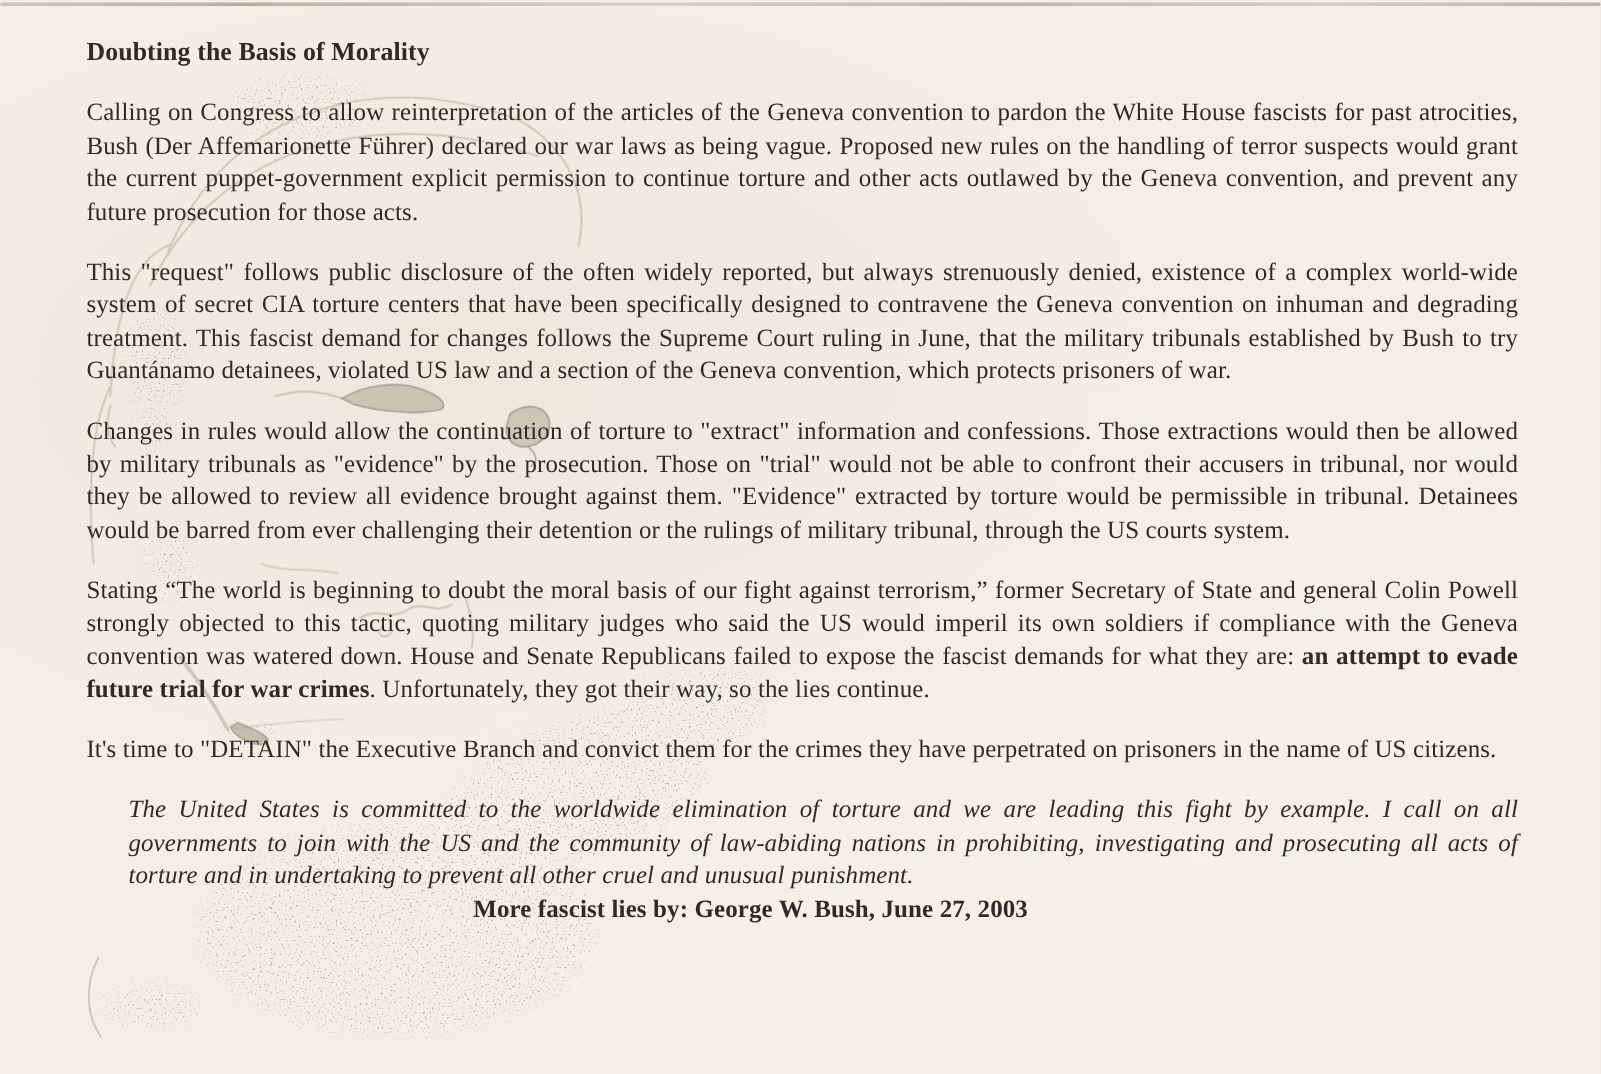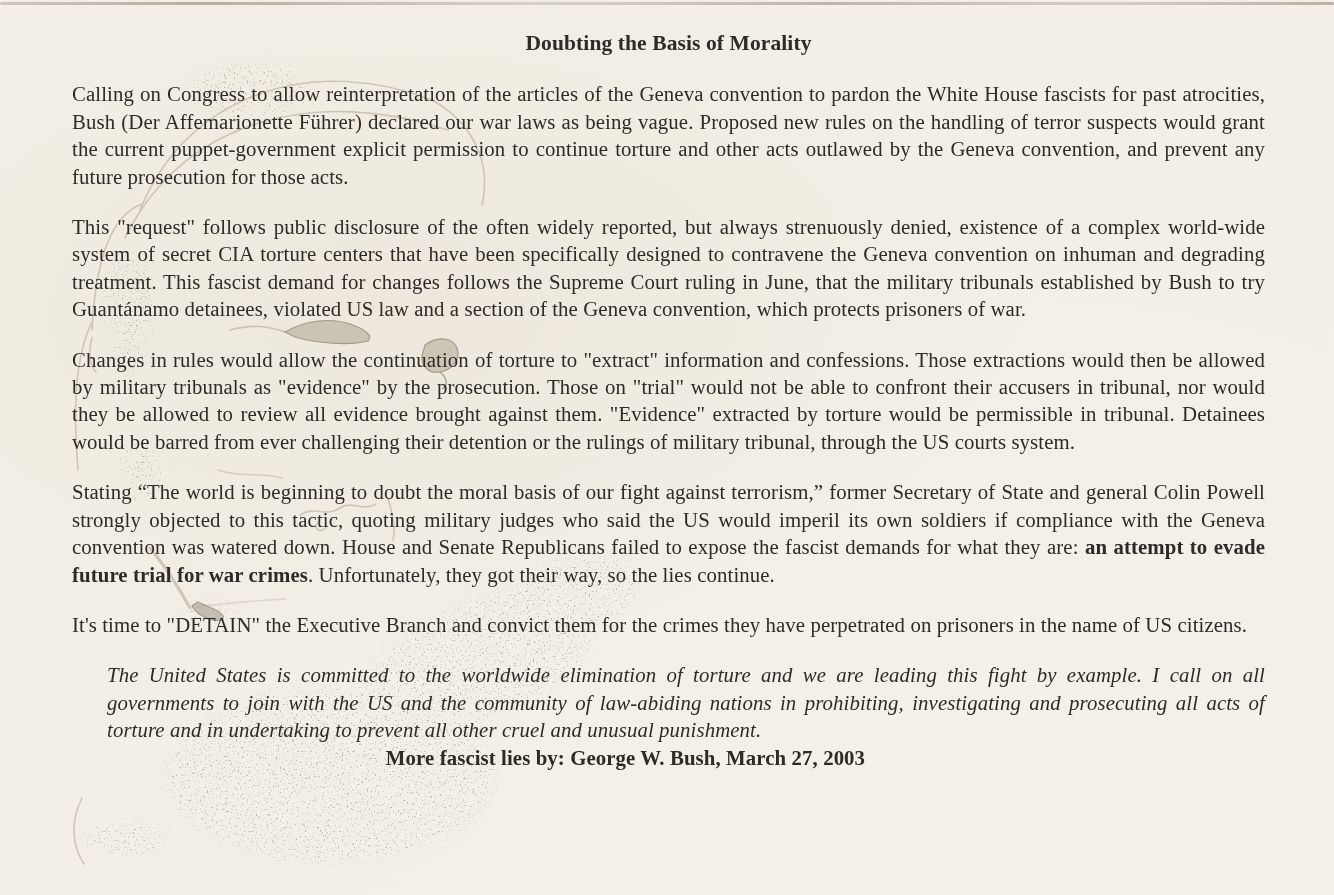--- a/index.html
+++ b/index.html
@@ -43,21 +43,21 @@
     z-index: 1;
     font-size: 20.8px;
     line-height: 27.4px;
     color: #2e2b27;
     text-align: justify;
     letter-spacing: 0.1px;
   }
   .doc-title {
     font-size: 21.5px;
     font-weight: bold;
-    text-align: center;
+    text-align: left;
     margin: 0 0 23px 0;
     line-height: 27.4px;
   }
   .content p {
     margin: 0 0 23px 0;
   }
   .content p.quote-italic {
     font-style: italic;
     margin-bottom: 0;
     margin-left: 35px;
@@ -138,16 +138,16 @@
     <p>This "request" follows public disclosure of the often widely reported, but always strenuously denied, existence of a complex world-wide system of secret CIA torture centers that have been specifically designed to contravene the Geneva convention on inhuman and degrading treatment.  This fascist demand for changes follows the Supreme Court ruling in June, that the military tribunals established by Bush to try Guantánamo detainees, violated US law and a section of the Geneva convention, which protects prisoners of war.</p>
 
     <p>Changes in rules would allow the continuation of torture to "extract" information and confessions.  Those extractions would then be allowed by military tribunals as "evidence" by the prosecution.  Those on "trial" would not be able to confront their accusers in tribunal, nor would they be allowed to review all evidence brought against them.  "Evidence" extracted by torture would be permissible in tribunal.  Detainees would be barred from ever challenging their detention or the rulings of military tribunal, through the US courts system.</p>
 
     <p><span>Stating “The world is beginning to doubt the moral basis of our fight against terrorism,” former Secretary of State and general Colin Powell strongly objected to this tactic, quoting military judges who said the US would imperil its own soldiers if compliance with the Geneva convention was watered down. House and Senate Republicans failed to expose the fascist demands for what they are:  </span><span class="bold-phrase">an attempt to evade future trial for war crimes</span><span>.  Unfortunately, they got their way, so the lies continue.</span></p>
 
     <p>It's time to "DETAIN" the Executive Branch and convict them for the crimes they have perpetrated on prisoners in the name of US citizens.</p>
 
     <p class="quote-italic">The United States is committed to the worldwide elimination of torture and we are leading this fight by example.  I call on all governments to join with the US and the community of law-abiding nations in prohibiting, investigating and prosecuting all acts of torture and in undertaking to prevent all other cruel and unusual punishment.</p>
 
-    <div class="attribution">More fascist lies by: George W. Bush, March 27, 2003</div>
+    <div class="attribution">More fascist lies by: George W. Bush, June 27, 2003</div>
 
   </div>
 </div>
 
 </body></html>

